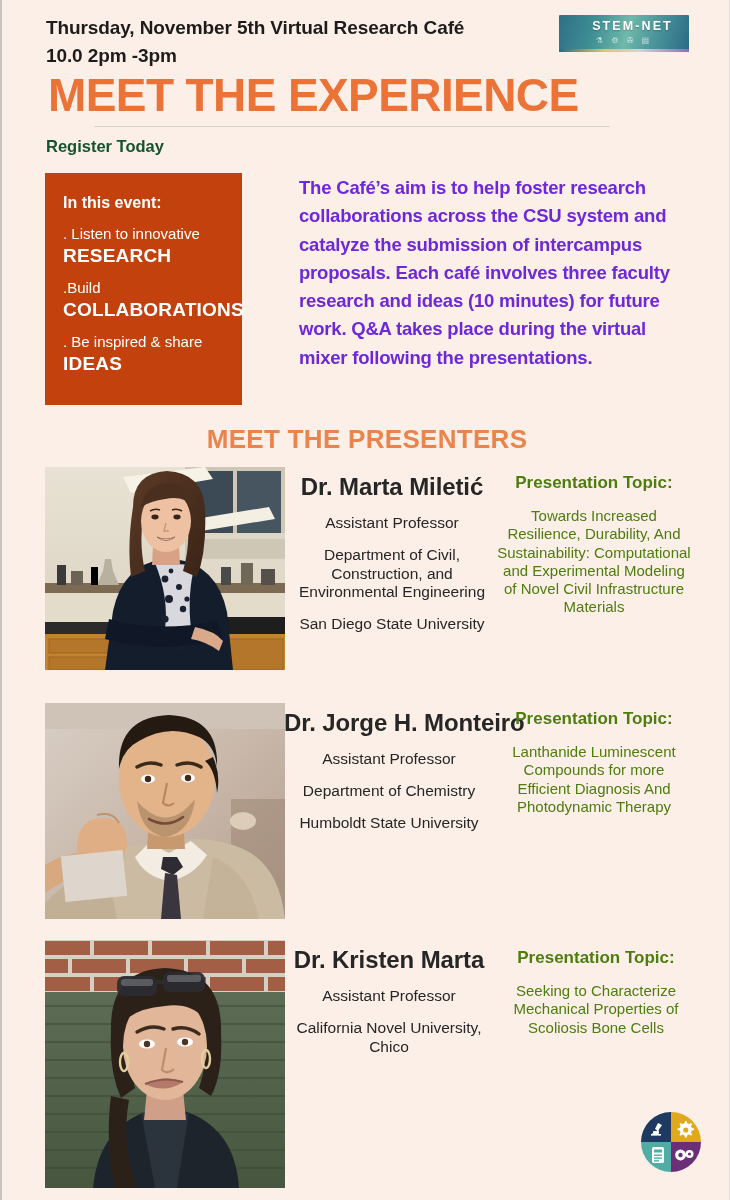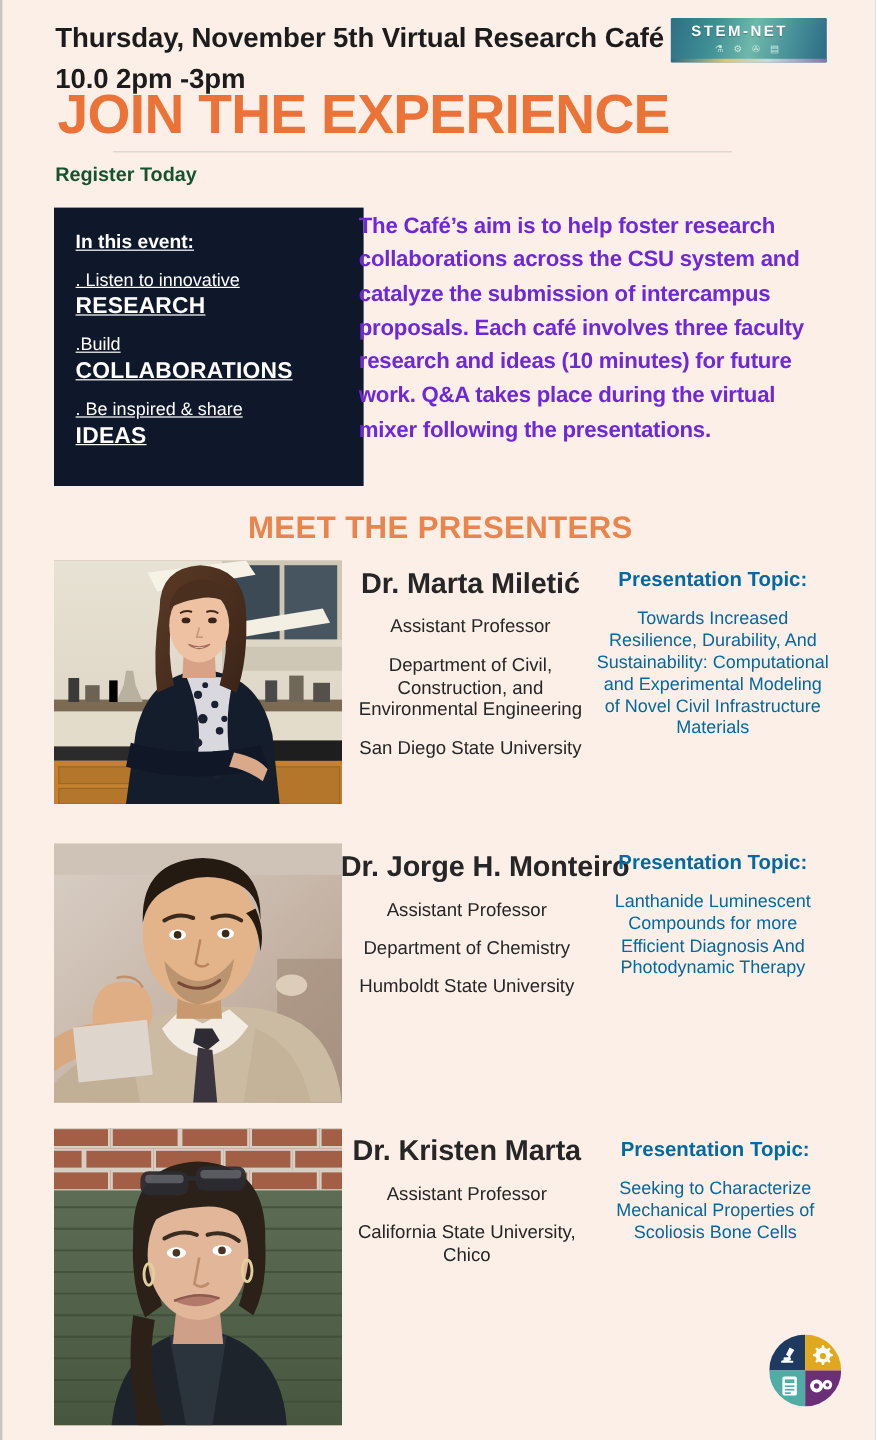--- a/index.html
+++ b/index.html
@@ -22,21 +22,21 @@
   }
 
   
   .hdr {
     position: absolute;
     left: 44px;
     top: 14px;
     width: 500px;
   }
   .hdr-line {
-    font-size: 23px;
+    font-size: 19px;
     font-weight: bold;
     color: #1c1c1c;
     letter-spacing: -0.1px;
     line-height: 1.48;
     white-space: nowrap;
   }
 
   .logo-stemnet {
     position: absolute;
     left: 557px;
@@ -45,21 +45,21 @@
     height: 37px;
     background: linear-gradient(105deg,#2e6f86 0%,#3f8f94 28%,#6fb8ab 52%,#49939a 74%,#2b6a85 100%);
     border-radius: 1px;
     overflow: hidden;
   }
   .logo-stemnet .ln-text {
     position: absolute;
     top: 4px;
     left: 17px;
     right: 0;
-    text-align: left;
+    text-align: center;
     font-size: 12.5px;
     font-weight: bold;
     letter-spacing: 2.1px;
     color: #ffffff;
     text-shadow: 0 1px 1px rgba(0,0,0,.25);
   }
   .logo-stemnet .ln-icons {
     position: absolute;
     top: 21px;
     left: 0;
@@ -104,27 +104,26 @@
     font-size: 16.5px;
     font-weight: bold;
     color: #14532d;
   }
 
   
   .graybox {
     position: absolute;
     left: 43px;
     top: 173px;
-    width: 258px;
+    width: 197px;
     height: 232px;
-    background: #0f172a;
+    background: #c2410c;
     padding: 20px 18px 0 18px;
     box-sizing: border-box;
     color: #ffffff;
-    text-decoration: underline;
   }
   .gb-head {
     font-size: 16px;
     font-weight: bold;
     line-height: 1.2;
     margin-bottom: 13px;
   }
   .gb-item {
     font-size: 15px;
     line-height: 1.26;
@@ -191,21 +190,21 @@
     white-space: nowrap;
   }
   .pline {
     font-size: 15.5px;
     line-height: 1.21;
     margin-bottom: 13px;
   }
   .ptopic {
     position: absolute;
     text-align: center;
-    color: #0369a1;
+    color: #4d7c0f;
   }
   .ptopic-head {
     font-size: 17px;
     font-weight: bold;
     margin-bottom: 14px;
     white-space: nowrap;
   }
   .ptopic-body {
     font-size: 15px;
     line-height: 1.22;
@@ -229,21 +228,21 @@
     <div class="hdr-line">Thursday, November 5th Virtual Research Café</div>
     <div class="hdr-line">10.0 2pm -3pm</div>
   </div>
 
   <div class="logo-stemnet">
     <div class="ln-text">STEM-NET</div>
     <div class="ln-icons">⚗ ⚙ ✇ ▤</div>
     <div class="ln-bar"></div>
   </div>
 
-  <div class="title-join">JOIN THE EXPERIENCE</div>
+  <div class="title-join">MEET THE EXPERIENCE</div>
   <div class="title-rule"></div>
   <div class="register">Register Today</div>
 
   <div class="graybox">
     <div class="gb-head">In this event:</div>
 
     <div class="gb-item">
       <span>. Listen to innovative</span>
       <span class="gb-strong">RESEARCH</span>
     </div>
@@ -498,21 +497,21 @@
         <path d="M100 144 q20 -8 38 -2" stroke="#8e5a4d" stroke-width="2" fill="none"></path>
 
         <ellipse cx="79" cy="122" rx="4" ry="9" fill="none" stroke="#e2cf9f" stroke-width="2.4"></ellipse>
         <ellipse cx="161" cy="119" rx="4" ry="9" fill="none" stroke="#e2cf9f" stroke-width="2.4"></ellipse>
       </svg>
     </div>
 
     <div class="pinfo" style="left:280px;top:6px;width:214px;">
       <div class="pname">Dr. Kristen Marta</div>
       <div class="pline">Assistant Professor</div>
-      <div class="pline">California State University, Chico</div>
+      <div class="pline">California Novel University, Chico</div>
     </div>
 
     <div class="ptopic" style="left:498px;top:8px;width:192px;">
       <div class="ptopic-head">Presentation Topic:</div>
       <div class="ptopic-body">Seeking to Characterize Mechanical Properties of Scoliosis Bone Cells</div>
     </div>
   </div>
 
   <div class="logo-circle">
     <svg width="60" height="60" viewBox="0 0 60 60">

